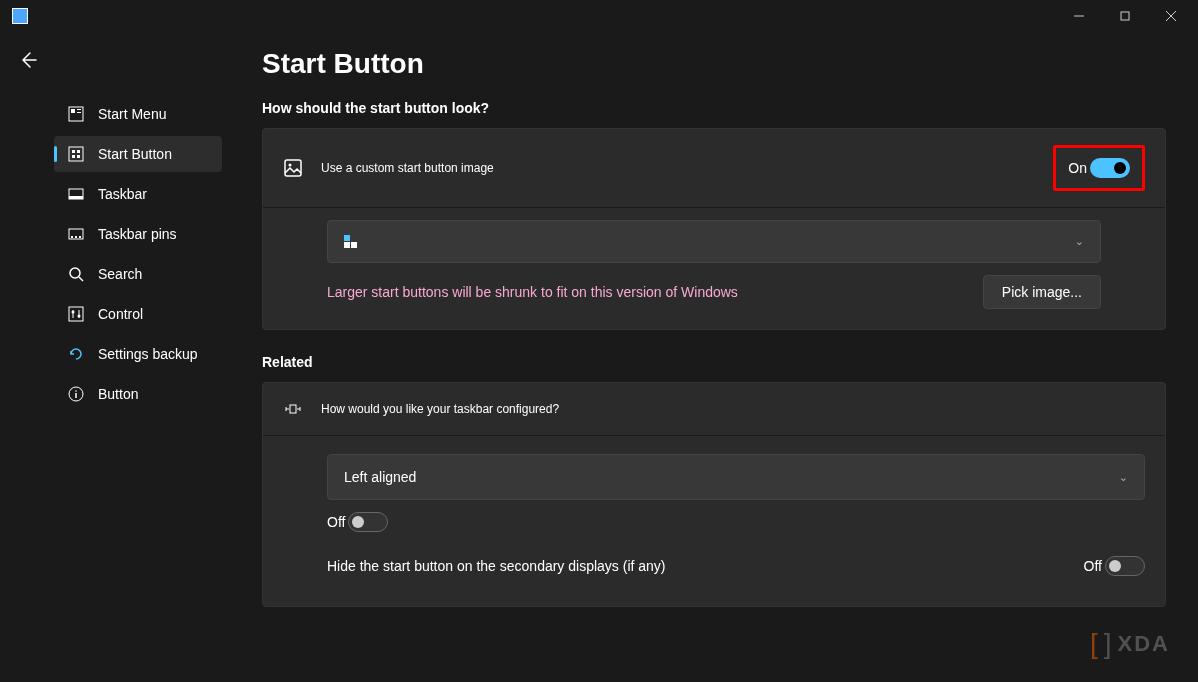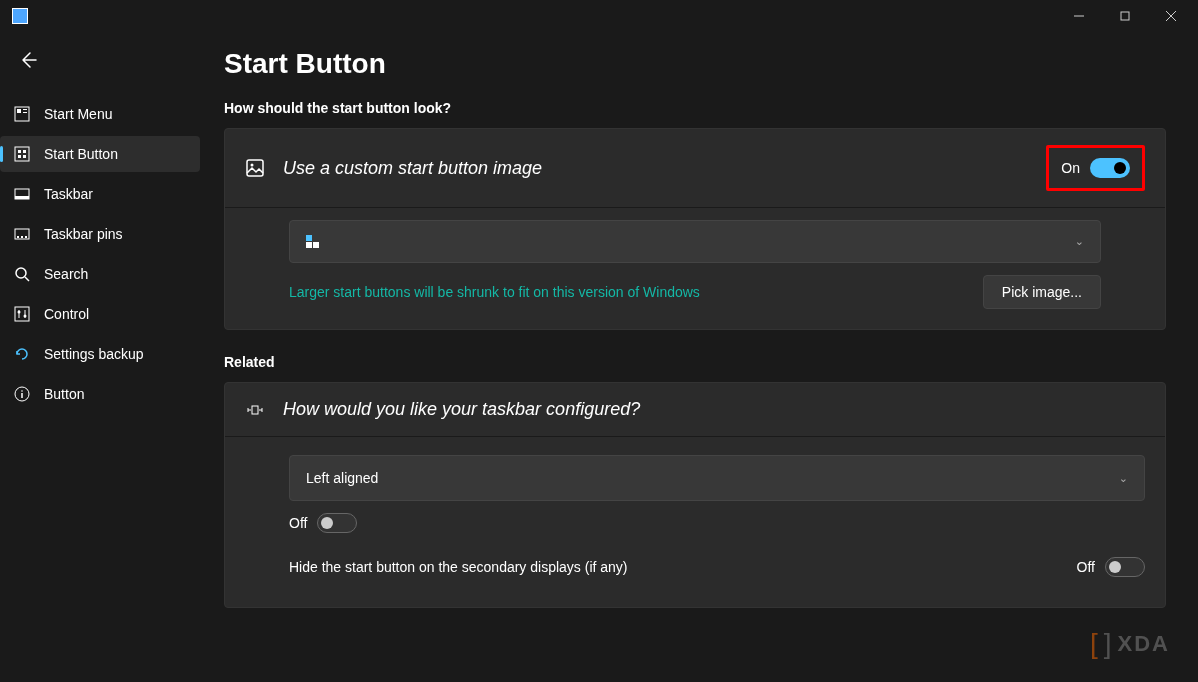--- a/index.html
+++ b/index.html
@@ -64,21 +64,22 @@
       width: 40px;
       height: 40px;
       display: flex;
       align-items: center;
       justify-content: center;
       margin: 8px 0 16px 8px;
       cursor: pointer;
     }
     .sidebar {
       width: 200px;
-      padding: 0 0;
+      padding: 0 16px;
+      margin-left: 38px;
     }
     .sidebar-item {
       display: flex;
       align-items: center;
       height: 36px;
       padding: 0 12px;
       border-radius: 4px;
       cursor: pointer;
       font-size: 14px;
       color: #ffffff;
@@ -140,27 +141,26 @@
       gap: 18px;
     }
     .card-icon {
       width: 20px;
       height: 20px;
       display: flex;
       align-items: center;
       justify-content: center;
     }
     .card-title {
-      font-size: 18px;
-      font-style: italic;
+      font-size: 12px;
     }
     .toggle-group {
       display: flex;
       align-items: center;
-      gap: 10px;
+      gap: 3px;
     }
     .toggle-label {
       font-size: 14px;
     }
     .toggle {
       width: 40px;
       height: 20px;
       border-radius: 10px;
       position: relative;
       cursor: pointer;
@@ -243,21 +243,21 @@
       font-size: 11px;
       color: #aaa;
     }
     .warning-row {
       display: flex;
       align-items: center;
       justify-content: space-between;
       gap: 16px;
     }
     .warning-text {
-      color: #14b8a6;
+      color: #f9a8d4;
       font-size: 14px;
     }
     .button-group {
       display: flex;
       gap: 10px;
     }
     .btn {
       background: #383838;
       border: 1px solid #444;
       border-radius: 4px;

